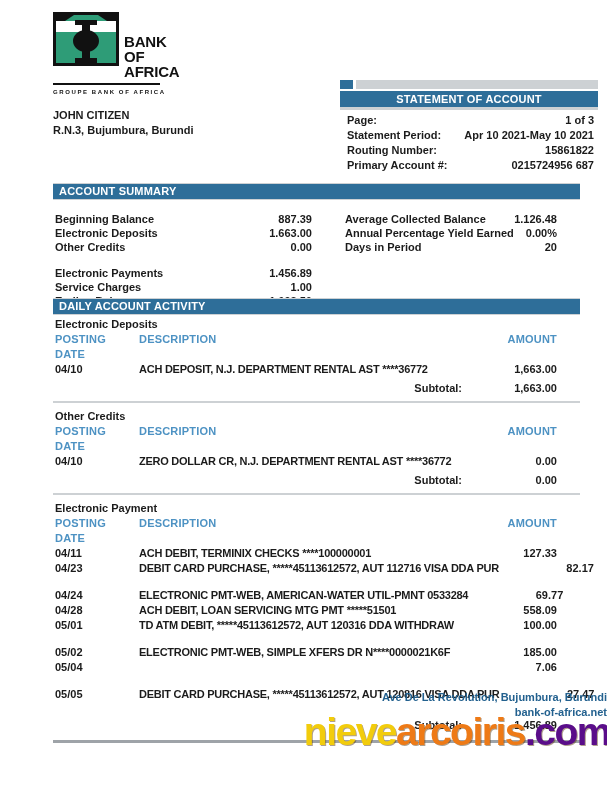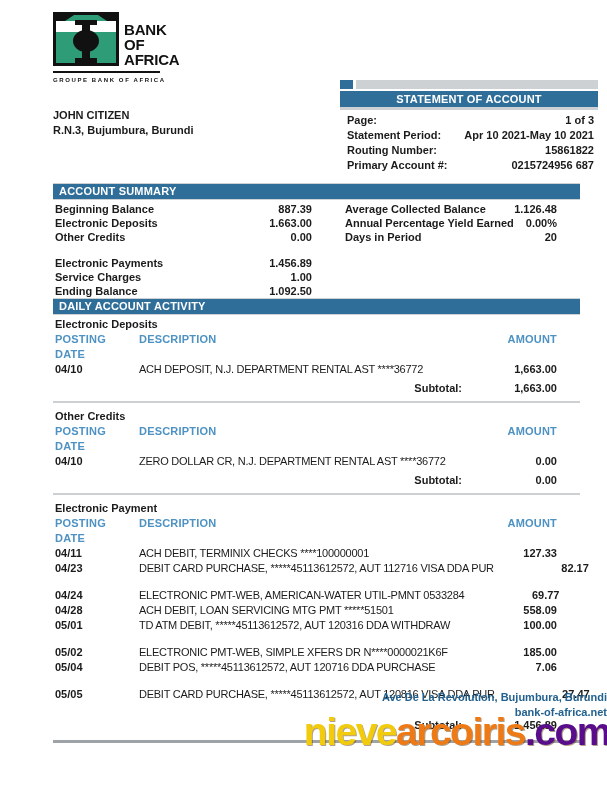--- a/index.html
+++ b/index.html
@@ -6,21 +6,21 @@
   .page {
     position:relative; width:607px; height:787px; margin:0 auto;
     background:#ffffff; overflow:hidden;
     font-family:"Liberation Sans", sans-serif; color:#1b1b1b;
   }
 
   
   .logo-block { position:absolute; left:53px; top:12px; width:110px; }
   .logo-row { display:flex; align-items:flex-start; }
   .logo-mark { width:66px; height:54px; flex:none; }
-  .logo-text { margin-left:5px; margin-top:10px; font-size:15px; font-weight:700;
+  .logo-text { margin-left:5px; margin-top:22px; font-size:15px; font-weight:700;
                line-height:15px; color:#111; letter-spacing:-0.2px; }
   .logo-rule { height:2px; background:#111; margin-top:4px; width:107px; }
   .logo-tagline { margin-top:4px; font-size:6px; font-weight:700; letter-spacing:1.6px;
                   color:#111; white-space:nowrap; }
 
   
   .sb { position:absolute; left:340px; top:80px; width:258px; }
   .sb-top { display:flex; height:9px; }
   .sb-top-square { width:13px; background:var(--header-blue); }
   .sb-top-bar { flex:1; background:#cdd1d4; margin-left:3px; }
@@ -37,36 +37,36 @@
   .customer { position:absolute; left:53px; top:108px; font-size:11px; line-height:15px;
               font-weight:700; }
 
   
   .bar { background:var(--header-blue); color:#fff; font-size:11px; font-weight:700;
          height:15px; line-height:15px; padding-left:6px;
          border-top:1px solid #cdd1d4; border-bottom:1px solid #cdd1d4; letter-spacing:0.2px; }
 
   
   .summary { position:absolute; left:53px; top:183px; width:527px; }
-  .summary-cols { display:flex; padding-top:2px; }
+  .summary-cols { display:flex; padding-top:12px; }
   .sum-left  { width:257px; padding-left:2px; flex:none; }
   .sum-right { width:212px; margin-left:33px; flex:none; }
   .sum-row { display:flex; justify-content:space-between; font-size:11px; line-height:14px; }
   .sum-row .lbl { font-weight:700; }
   .sum-row .val { font-weight:700; }
   .sum-row.blank { height:12px; }
 
   
   .activity { position:absolute; left:53px; top:298px; width:527px; }
   .sec-inner { padding:2px 23px 0 2px; }
   .section-name { font-size:11px; font-weight:700; line-height:15px; }
   .trow { display:flex; font-size:11px; line-height:15px;justify-content:space-between; }
   .trow.gap { margin-top:12px; }
   .c-date { width:84px; flex:none; font-weight:700; }
-  .c-desc { flex:1; font-weight:400; letter-spacing:-0.25px; white-space:nowrap; }
+  .c-desc { flex:1; font-weight:700; letter-spacing:-0.25px; white-space:nowrap; }
   .c-amt  { width:95px; flex:none; text-align:right; font-weight:700; }
   .thead  { color:var(--column-blue); }
   .thead .c-date, .thead .c-desc, .thead .c-amt { font-weight:700; letter-spacing:0.2px; }
   .subtotal-row { display:flex; justify-content:flex-end; font-size:11px; line-height:15px;
                   font-weight:700; margin-top:4px; }
   .subtotal-row.gap { margin-top:16px; }
   .divider { height:2px; background:#cdd1d4; margin:5px 0 4px 0; }
   .divider.thick { height:3px; background:#9ea3a8; margin-top:7px; }
 
   
@@ -263,21 +263,20 @@
               <span class="c-desc">TD ATM DEBIT, *****45113612572, AUT 120316 DDA WITHDRAW</span>
               <span class="c-amt">100.00</span>
             </div>
             <div class="trow gap">
               <span class="c-date">05/02</span>
               <span class="c-desc">ELECTRONIC PMT-WEB, SIMPLE XFERS DR N****0000021K6F</span>
               <span class="c-amt">185.00</span>
             </div>
             <div class="trow">
               <span class="c-date">05/04</span>
-              <span class="c-desc">DEBIT POS, *****45113612572, AUT 120716 DDA PURCHASE</span>
               <span class="c-amt">7.06</span>
             </div>
             <div class="trow gap">
               <span class="c-date">05/05</span>
               <span class="c-desc">DEBIT CARD PURCHASE, *****45113612572, AUT 120816 VISA DDA PUR</span>
               <span class="c-amt">27.47</span>
             </div>
             <div class="subtotal-row gap">
               <span class="st-label">Subtotal:</span>
               <span class="c-amt">1,456.89</span>

